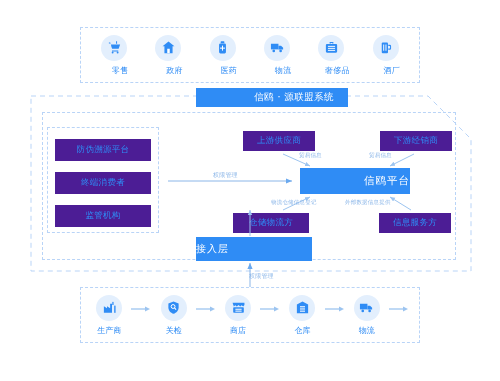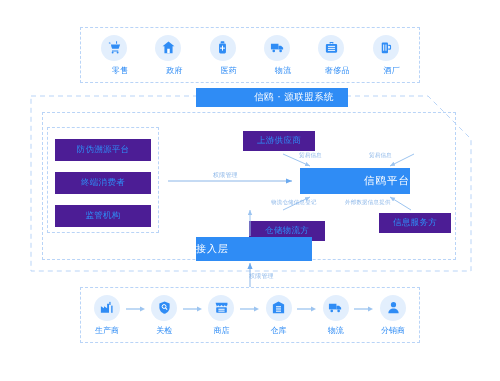--- a/index.html
+++ b/index.html
@@ -64,21 +64,21 @@
     display:flex;align-items:center;justify-content:center;
     font-size:8.5px;letter-spacing:.3px;white-space:nowrap;
   }
   #box-fangwei{left:55px;top:139px;width:96px;height:22px;}
   #box-xiaofei{left:55px;top:172px;width:96px;height:22px;}
   #box-jianguan{left:55px;top:205px;width:96px;height:22px;}
 
   
   #box-upstream{left:243px;top:131px;width:72px;height:20px;}
   #box-downstream{left:380px;top:131px;width:72px;height:20px;}
-  #box-warehouse{left:249px;top:213px;width:76px;height:20px;margin-top:8px;}
+  #box-warehouse{left:233px;top:213px;width:76px;height:20px;}
   #box-infoservice{left:379px;top:213px;width:72px;height:20px;}
 
   
   #platform{
     position:absolute;left:300px;top:168px;width:110px;height:26px;
     background:#2f8cf5;color:#fff;
     display:flex;align-items:center;justify-content:flex-end;
     font-size:10.5px;letter-spacing:1px;
   }
 
@@ -223,20 +223,23 @@
   </div>
   <div class="soft-box" id="box-xiaofei">
     <span>终端消费者</span>
   </div>
   <div class="soft-box" id="box-jianguan">
     <span>监管机构</span>
   </div>
 
   <div class="soft-box" id="box-upstream">
     <span>上游供应商</span>
+  </div>
+  <div class="soft-box" id="box-downstream">
+    <span>下游经销商</span>
   </div>
   <div class="soft-box" id="box-warehouse">
     <span>仓储物流方</span>
   </div>
   <div class="soft-box" id="box-infoservice">
     <span>信息服务方</span>
   </div>
 
   <div id="platform">
     <span>信鸥平台</span>
@@ -367,26 +370,17 @@
         <div class="chain-label">物流</div>
       </div>
 
       <div class="chain-arrow">
         <svg width="20" height="8" viewBox="0 0 20 8">
           <line x1="0" y1="4" x2="15" y2="4" stroke="#9cc4f0" stroke-width="1.3"></line>
           <path d="M14,1.4 L19,4 L14,6.6 z" fill="#9cc4f0"></path>
         </svg>
       </div>
 
-      <div class="chain-item">
-        <div class="chain-circle">
-          <svg width="15" height="15" viewBox="0 0 24 24" fill="#2f8cf5">
-            <circle cx="12" cy="7.4" r="4.2"></circle>
-            <path d="M3.8 21c0-4.6 3.7-7.4 8.2-7.4s8.2 2.8 8.2 7.4z"></path>
-          </svg>
-        </div>
-        <div class="chain-label">分销商</div>
-      </div>
 
     </div>
   </div>
 
 </div>
 
 </body></html>

